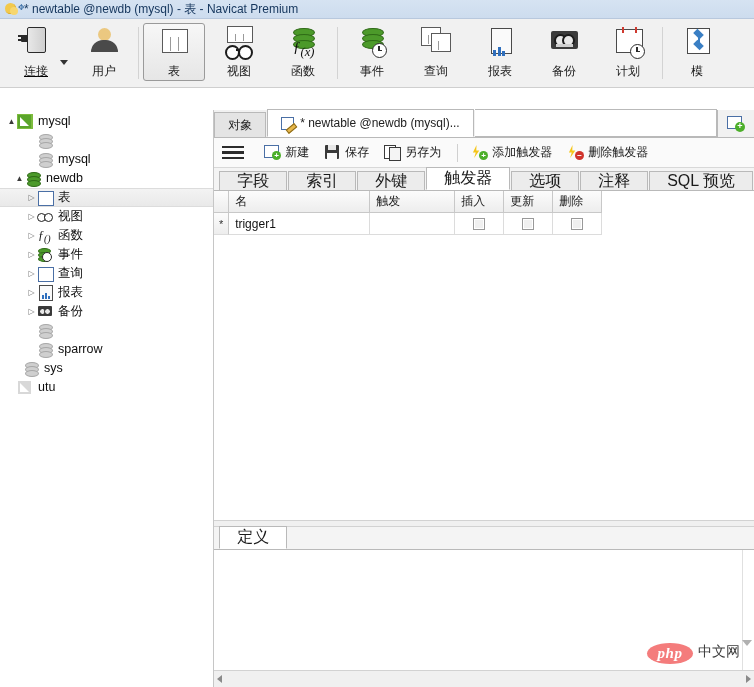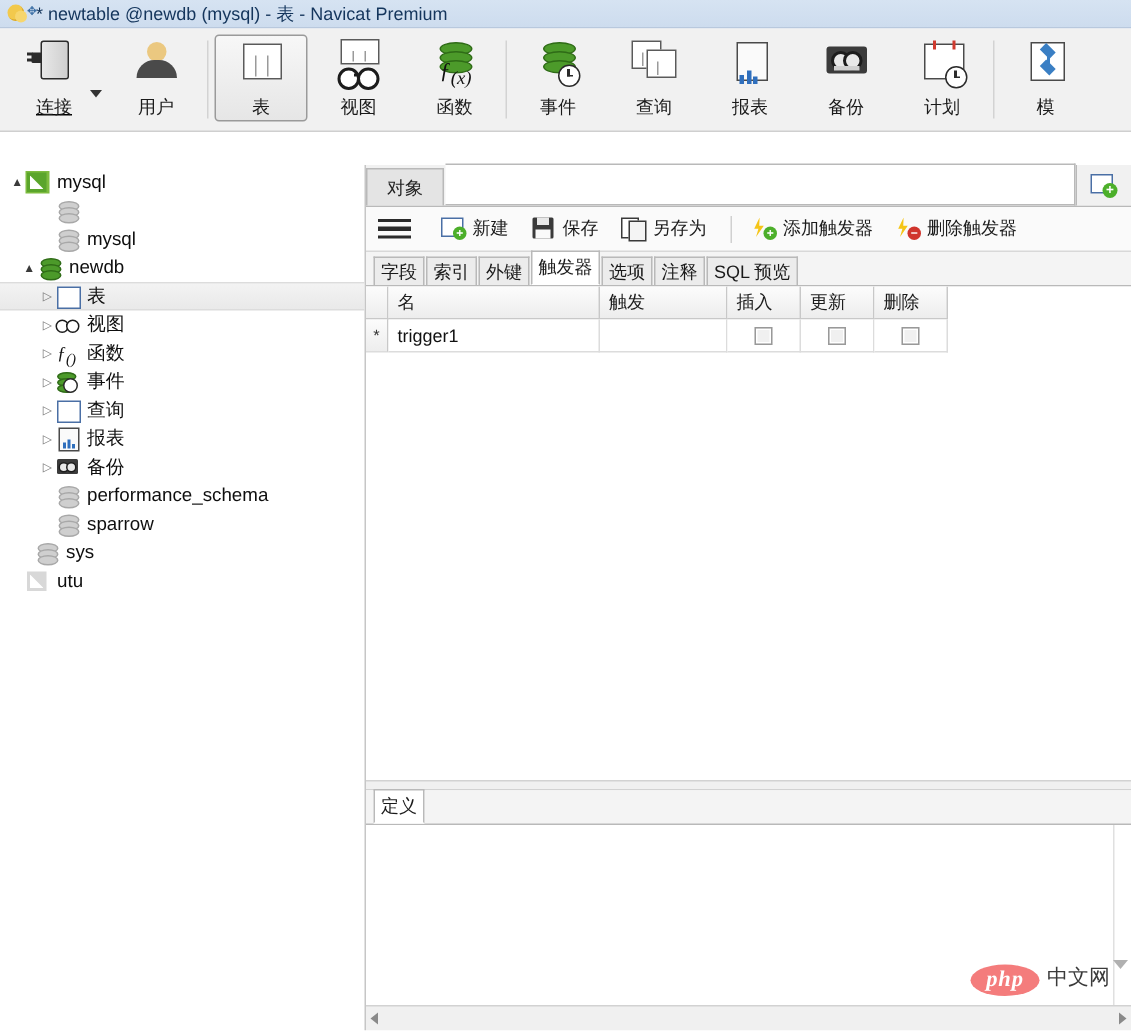--- a/index.html
+++ b/index.html
@@ -397,22 +397,22 @@
   
   .subtabs {
     height:22px;
     background:#f4f4f4;
     border-bottom:1px solid #b9b9b9;
     display:flex; align-items:flex-end;
     padding-left:5px;
   }
   .stab {
     height:18px; line-height:18px;
-    padding:0 4px;
-    font-size:12px;
+    padding:0 17px;
+    font-size:16px;
     background:#ececec;
     border:1px solid #b9b9b9;
     border-bottom:none;
     margin-right:1px;
     color:#1a1a1a;
     cursor:default;
     white-space:nowrap;
   }
   .stab.active {
     background:#ffffff;
@@ -778,21 +778,20 @@
         <span class="tlabel">备份</span>
       </div>
 
       <div class="tree-row" style="padding-left:26px">
         <span class="twisty"></span>
         <span class="tnode-icon ti-dbgray">
             <i style="top:1px"></i>
             <i style="top:5px"></i>
             <i style="top:9px"></i>
           </span>
-        <span class="tlabel">performance_schema</span>
       </div>
 
       <div class="tree-row" style="padding-left:26px">
         <span class="twisty"></span>
         <span class="tnode-icon ti-dbgray">
             <i style="top:1px"></i>
             <i style="top:5px"></i>
             <i style="top:9px"></i>
           </span>
         <span class="tlabel">sparrow</span>
@@ -817,20 +816,27 @@
         <span class="tlabel">utu</span>
       </div>
 
     </div>
 
     <div class="right">
 
       <div class="tabstrip">
         <div class="ttab">
           <span>对象</span>
+        </div>
+        <div class="ttab active">
+          <span class="ttab-pencil">
+            <span class="pg"><span class="h"></span></span>
+              <span class="pn"></span>
+          </span>
+          <span>* newtable @newdb (mysql)...</span>
         </div>
         <div class="tab-filler"></div>
         <div class="tab-newbtn">
           <span class="mini-new">
             <span class="g"><span class="h"></span></span>
               <span class="plus">+</span>
           </span>
         </div>
       </div>
 

